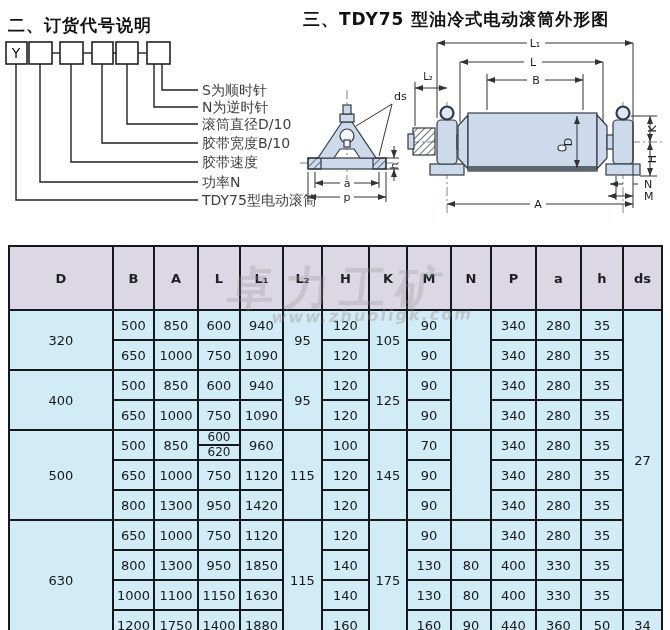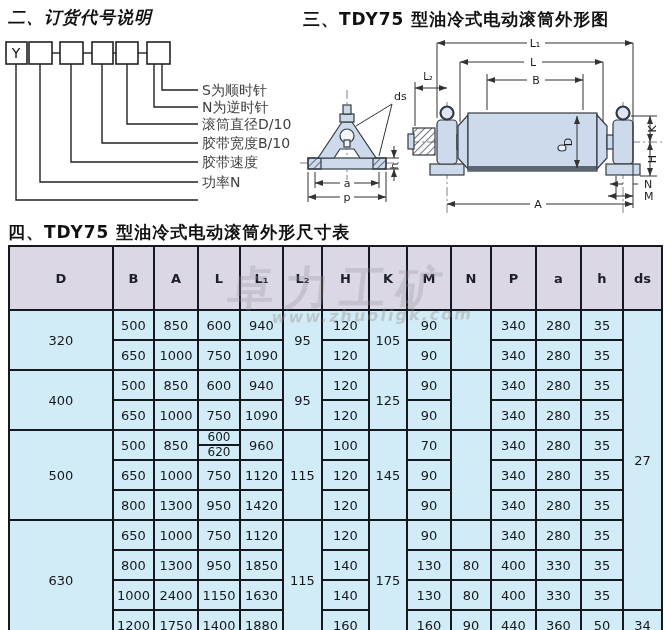--- a/index.html
+++ b/index.html
@@ -2,21 +2,21 @@
 <html><head>
 <meta charset="utf-8">
 <style>
   html,body{margin:0;padding:0;}
   body{
     width:670px;height:630px;background:#ffffff;position:relative;overflow:hidden;
     font-family:"DejaVu Sans","Liberation Sans",sans-serif;color:#15181c;
   }
   .page{position:absolute;inset:0;}
   .sec-title{position:absolute;font-size:17px;font-weight:700;color:#111;letter-spacing:1px;white-space:nowrap;}
-  #title-ordering{left:8px;top:6px;font-style:italic;}
+  #title-ordering{left:8px;top:14px;}
   #title-drawing{left:303px;top:8px;}
   #title-table{left:8px;top:221px;}
 
   
   .code-label{position:absolute;left:202px;font-size:14px;color:#404040;white-space:nowrap;line-height:18px;}
 
   
   .wm{position:absolute;pointer-events:none;z-index:5;white-space:nowrap;}
   #wm-brand{left:228px;top:258px;font-size:46px;font-weight:700;letter-spacing:10px;
             color:rgba(150,148,152,0.30);transform:skewX(-6deg);}
@@ -69,20 +69,21 @@
     </g>
     <text x="16" y="58" text-anchor="middle" font-size="14" fill="#111">Y</text>
   </svg>
 
   <span class="code-label" style="top:81px">S为顺时针</span>
   <span class="code-label" style="top:98px">N为逆时针</span>
   <span class="code-label" style="top:115px">滚筒直径D/10</span>
   <span class="code-label" style="top:134px">胶带宽度B/10</span>
   <span class="code-label" style="top:153px">胶带速度</span>
   <span class="code-label" style="top:173px">功率N</span>
+  <span class="code-label" style="top:191px">TDY75型电动滚筒</span>
 
   <div class="sec-title" id="title-drawing">三、TDY75 型油冷式电动滚筒外形图</div>
 
   <svg style="position:absolute;left:300px;top:26px;" width="368" height="196" viewBox="0 0 368 196">
     <defs>
       <pattern id="hatch" width="5" height="5" patternUnits="userSpaceOnUse" patternTransform="rotate(45)">
         <line x1="0" y1="0" x2="0" y2="5" stroke="#4a5560" stroke-width="1.6"></line>
       </pattern>
       <marker id="ar" markerWidth="9" markerHeight="8" refX="8" refY="3" orient="auto-start-reverse">
         <path d="M0,0 L8,3 L0,6 z" fill="#333"></path>
@@ -192,21 +193,20 @@
     <text x="236" y="58" text-anchor="middle" font-size="11" fill="#1c1c1c">B</text>
     <text x="128" y="54" text-anchor="middle" font-size="10" fill="#1c1c1c">L₂</text>
     <text x="238" y="182" text-anchor="middle" font-size="11" fill="#1c1c1c">A</text>
     <text x="272" y="116" text-anchor="middle" font-size="11" fill="#1c1c1c" transform="rotate(-90 272 116)">D</text>
     <text x="356" y="103" text-anchor="middle" font-size="11" fill="#1c1c1c" transform="rotate(-90 356 103)">K</text>
     <text x="356" y="133" text-anchor="middle" font-size="11" fill="#1c1c1c" transform="rotate(-90 356 133)">H</text>
     <text x="344" y="162" text-anchor="start" font-size="11" fill="#1c1c1c">N</text>
     <text x="344" y="174" text-anchor="start" font-size="11" fill="#1c1c1c">M</text>
   </svg>
 
-  <div class="sec-title" id="title-table">四、TDY75 型油冷式电动滚筒外形尺寸表</div>
 
   <div class="wm" id="wm-brand">卓力工矿</div>
   <div class="wm" id="wm-url">www.zhuoligk.com</div>
 
   <div class="dim-table-wrap">
     <table class="dims">
       <colgroup>
         <col style="width:104px">
           <col style="width:41px">
           <col style="width:44px">
@@ -358,21 +358,21 @@
         <td>1850</td>
         <td>140</td>
         <td>130</td>
         <td>80</td>
         <td>400</td>
         <td>330</td>
         <td>35</td>
       </tr>
       <tr>
         <td>1000</td>
-        <td>2400</td>
+        <td>1100</td>
         <td>1150</td>
         <td>1630</td>
         <td>140</td>
         <td>130</td>
         <td>80</td>
         <td>400</td>
         <td>330</td>
         <td>35</td>
       </tr>
       <tr>

